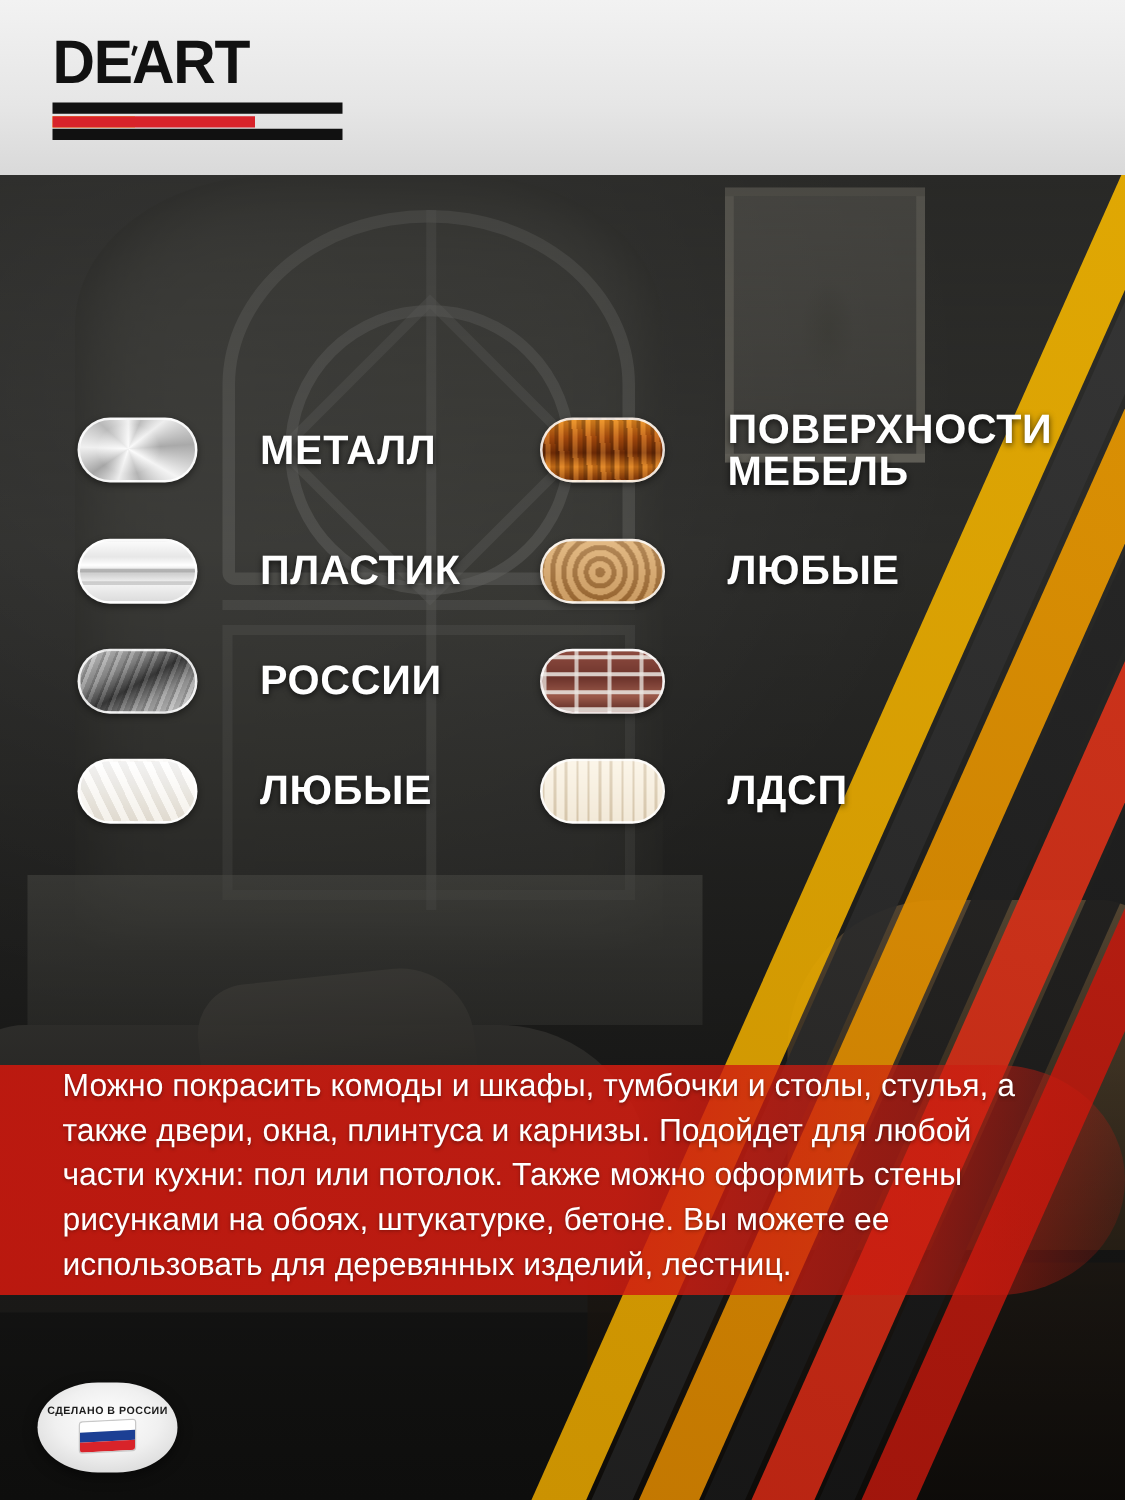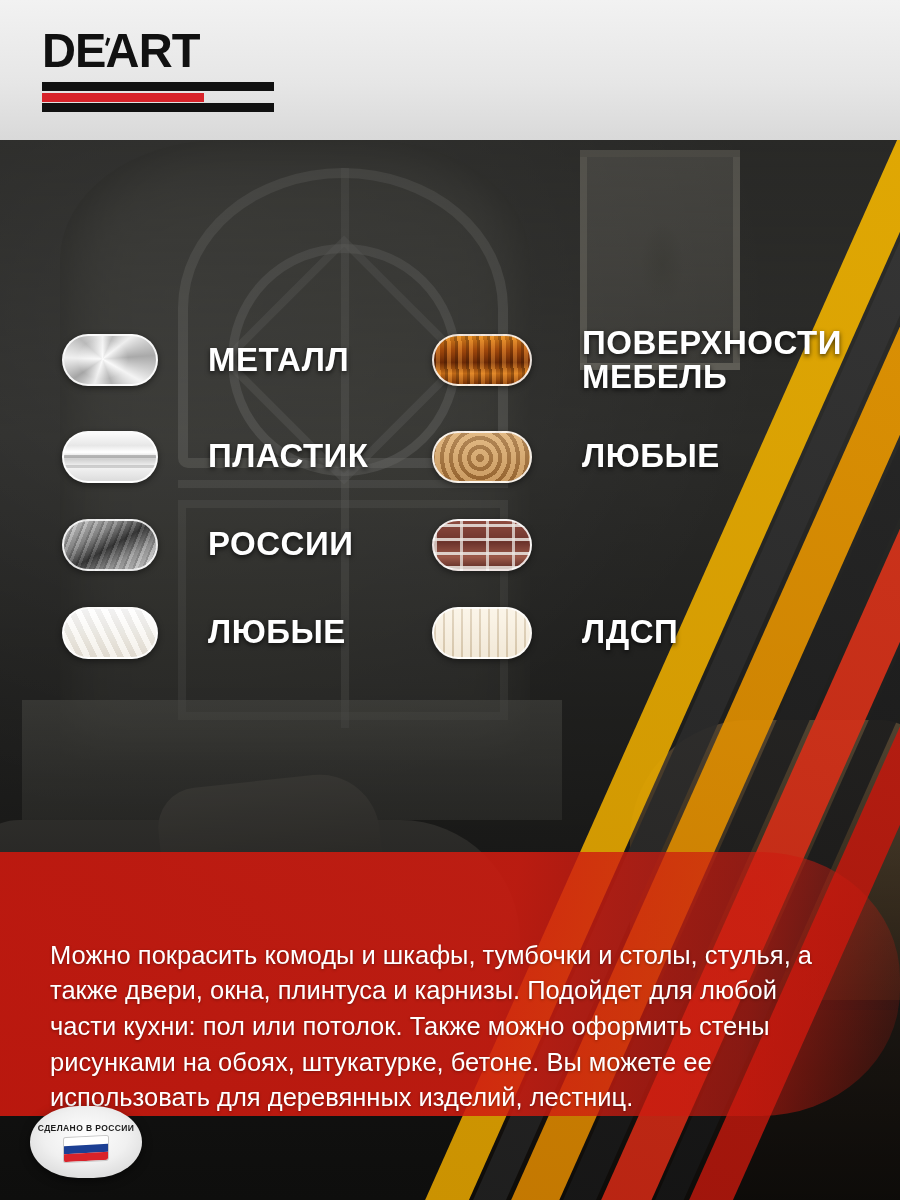--- a/index.html
+++ b/index.html
@@ -325,27 +325,27 @@
     background:
       repeating-linear-gradient(90deg, rgba(190,170,140,.35) 0 2px, rgba(255,250,240,.55) 2px 9px),
       linear-gradient(180deg,#f7efdf,#e2d4bb);
   }
 
   
   .banner {
     position: absolute;
     left: 0; top: 852px;
     width: 900px;
-    height: 264px;
+    height: 184px;
     z-index: 28;
     background:
       linear-gradient(100deg, rgba(198,24,14,.93) 0%, rgba(208,28,16,.88) 55%, rgba(205,26,15,.62) 82%, rgba(205,26,15,.12) 100%);
     border-radius: 0 140px 140px 0 / 0 126px 126px 0;
     display: flex;
-    align-items: flex-end;
+    align-items: flex-start;
   }
   .banner p {
     color: #fff;
     font-size: 25.5px;
     line-height: 1.4;
     padding: 0 66px 0 50px;
     text-shadow: 0 1px 3px rgba(0,0,0,.35);
   }
 
   

